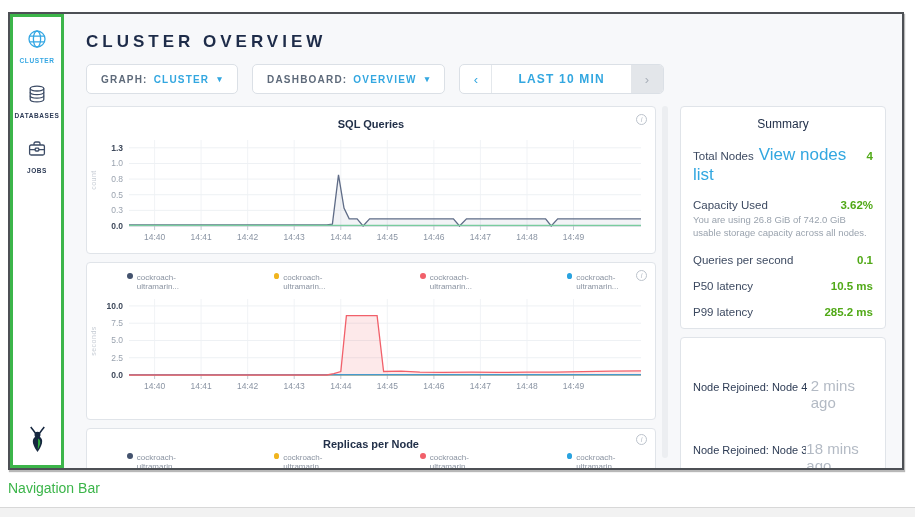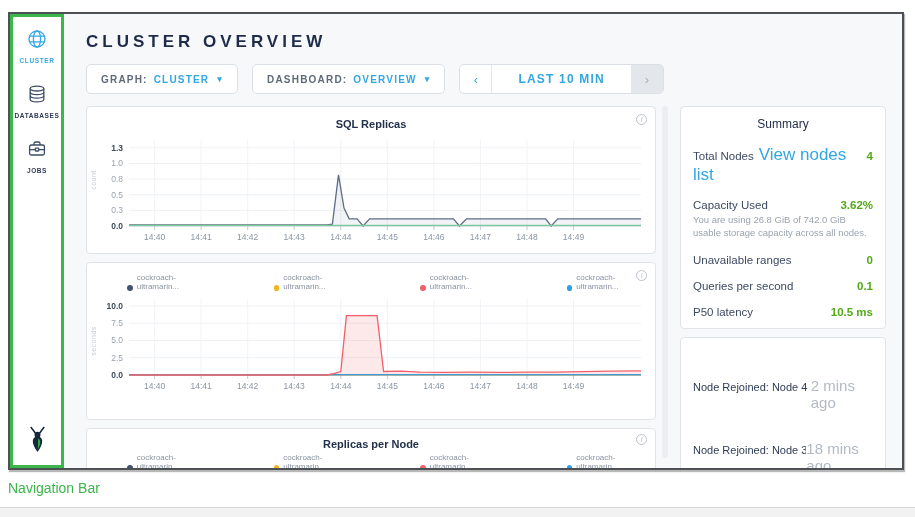--- a/index.html
+++ b/index.html
@@ -58,21 +58,21 @@
   .card { background:#fff; border:1px solid #e0e4e9; border-radius:4px;
           margin-bottom:8px; position:relative; }
   .chart-head { text-align:center; padding-top:7px; }
   .chart-title { font-size:11px; font-weight:bold; color:#223049; }
   .info-icon { position:absolute; top:7px; right:8px; width:11px; height:11px;
           border:1px solid #bcc3cc; border-radius:50%; color:#bcc3cc;
           font-size:7.5px; line-height:10px; text-align:center; font-style:italic;
           cursor:pointer; }
   .legend { display:flex; justify-content:center; gap:18px; margin-top:3px;
           font-size:8px; color:#8a93a1; }
-  .leg-item { display:flex; align-items:flex-end; gap:4px; cursor:pointer;padding-left:40px; }
+  .leg-item { display:flex; align-items:flex-start; gap:4px; cursor:pointer;padding-left:40px; }
   .leg-dot { width:6px; height:6px; border-radius:50%; display:inline-block; }
   .ylab { position:absolute; left:3px; top:50%; transform:translateY(-50%) rotate(180deg);
           writing-mode:vertical-rl; font-size:7px; color:#c6ccd4; letter-spacing:0.5px; }
   svg.plot { display:block; margin:0 auto; }
 
   
   .panel { background:#fff; border:1px solid #e0e4e9; border-radius:4px;
            padding:10px 12px; }
   .panel-title { text-align:center; font-size:12px; font-weight:normal; color:#223049;
            margin-bottom:6px; }
@@ -169,21 +169,21 @@
             <span>›</span>
           </div>
         </div>
       </div>
 
       <div class="content">
         <div class="charts-col">
 
           <div class="card" style="height:148px;">
             <div class="chart-head">
-              <span class="chart-title">SQL Replicas</span>
+              <span class="chart-title">SQL Queries</span>
               <span class="info-icon">i</span>
             </div>
             <span class="ylab">count</span>
             <svg class="plot" width="560" height="116">
                 <line x1="63.6" y1="8" x2="63.6" y2="94" stroke="#f1f3f6" stroke-width="1"></line>
                 <line x1="63.6" y1="94" x2="63.6" y2="98" stroke="#c3cad2" stroke-width="1"></line>
                 <text x="63.6" y="108" font-size="8.5" fill="#8a94a3" text-anchor="middle" font-family="Liberation Sans, sans-serif">14:40</text>
                 <line x1="110.1" y1="8" x2="110.1" y2="94" stroke="#f1f3f6" stroke-width="1"></line>
                 <line x1="110.1" y1="94" x2="110.1" y2="98" stroke="#c3cad2" stroke-width="1"></line>
                 <text x="110.1" y="108" font-size="8.5" fill="#8a94a3" text-anchor="middle" font-family="Liberation Sans, sans-serif">14:41</text>
@@ -361,30 +361,30 @@
                 <div class="srow">
      <span class="slabel">Total Nodes<a class="slink">View nodes list</a></span>
      <span class="sval">4</span>
    </div>
                 <div class="srow">
      <span class="slabel">Capacity Used</span>
      <span class="sval">3.62%</span>
    </div>
                 <div class="snote">You are using 26.8 GiB of 742.0 GiB usable storage capacity across all nodes.</div>
                 <div class="srow">
-     <span class="slabel">Unavailable ranges</span>
-     <span class="sval">0</span>
-   </div>
-                <div class="srow">
      <span class="slabel">Queries per second</span>
      <span class="sval">0.1</span>
    </div>
                 <div class="srow">
      <span class="slabel">P50 latency</span>
      <span class="sval">10.5 ms</span>
+   </div>
+                <div class="srow">
+     <span class="slabel">P99 latency</span>
+     <span class="sval">285.2 ms</span>
    </div>
               </div>
           </div>
           <div class="panel" id="events-panel">
             <div id="event-rows">
                 <div class="erow">
      <span class="etext">Node Rejoined: Node 4 rej...</span>
      <span class="etime">2 mins ago</span>
    </div>
                 <div class="erow">

